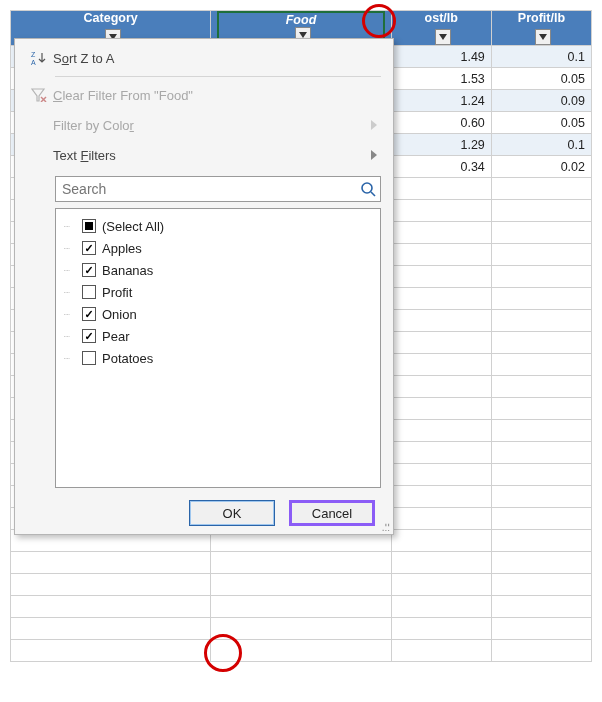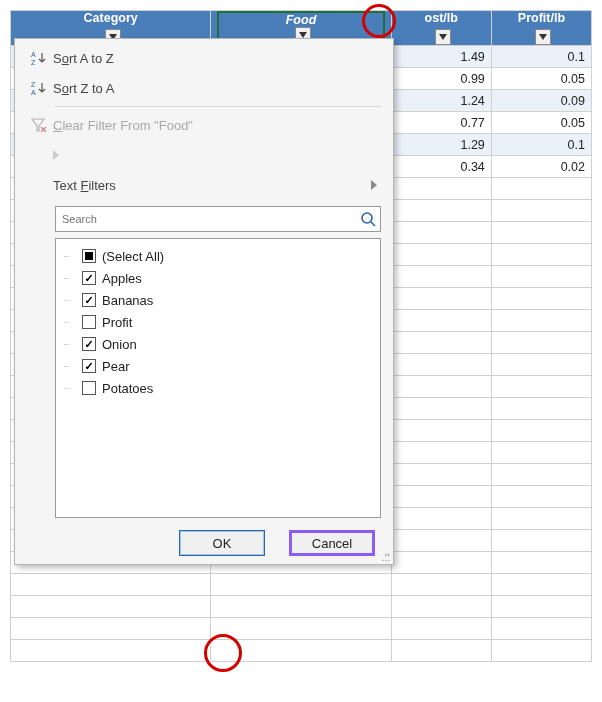--- a/index.html
+++ b/index.html
@@ -122,21 +122,21 @@
     align-items: center;
     border: 1px solid #9a9a9a;
     background: #fff;
     height: 26px;
   }
   .search-wrap input {
     flex: 1;
     border: none;
     outline: none;
     padding: 0 6px;
-    font-size: 11px;
+    font-size: 14px;
     color: #ec4899;
     background: transparent;
   }
   .search-wrap .mag {
     width: 24px;
     display: flex;
     justify-content: center;
     color: #2a64a8;
   }
 
@@ -184,21 +184,21 @@
     content: "";
     width: 8px;
     height: 8px;
     background: #000;
     display: block;
   }
 
   .btn-row {
     display: flex;
     justify-content: flex-end;
-    gap: 24px;
+    gap: 14px;
     padding: 4px 18px 2px 0;
   }
   .btn {
     min-width: 86px;
     height: 26px;
     border: 3px solid #8b5cf6;
     background: #f0f0f0;
     display: flex;
     align-items: center;
     justify-content: center;
@@ -286,33 +286,33 @@
     <tbody id="sheet-body">
       <tr class="band">
         <td></td>
         <td></td>
         <td class="partial-left">1.49</td>
         <td>0.1</td>
       </tr>
       <tr>
         <td></td>
         <td></td>
-        <td class="partial-left">0.99</td>
+        <td class="partial-left">1.53</td>
         <td>0.05</td>
       </tr>
       <tr class="band">
         <td></td>
         <td></td>
         <td class="partial-left">1.24</td>
         <td>0.09</td>
       </tr>
       <tr>
         <td></td>
         <td></td>
-        <td class="partial-left">0.77</td>
+        <td class="partial-left">0.60</td>
         <td>0.05</td>
       </tr>
       <tr class="band">
         <td></td>
         <td></td>
         <td class="partial-left">1.29</td>
         <td>0.1</td>
       </tr>
       <tr>
         <td></td>
@@ -450,32 +450,20 @@
         <td></td>
         <td></td>
         <td></td>
         <td></td>
       </tr>
     </tbody>
 </table>
 
 <div class="dropdown">
 
-  <div class="menu-row">
-    <span class="menu-icon">
-      <svg width="16" height="16">
-          <text x="0" y="7" font-size="7" fill="#2a64a8">A</text>
-          <text x="0" y="15" font-size="7" fill="#2a64a8">Z</text>
-          <path d="M11 3 v9 M8 9 l3 3 l3 -3" stroke="#555" stroke-width="1.2" fill="none"></path>
-        </svg>
-    </span>
-    <span class="menu-label">
-      <span>S</span><span class="u">o</span><span>rt A to Z</span>
-    </span>
-  </div>
 
   <div class="menu-row">
     <span class="menu-icon">
       <svg width="16" height="16">
           <text x="0" y="7" font-size="7" fill="#2a64a8">Z</text>
           <text x="0" y="15" font-size="7" fill="#2a64a8">A</text>
           <path d="M11 3 v9 M8 9 l3 3 l3 -3" stroke="#555" stroke-width="1.2" fill="none"></path>
         </svg>
     </span>
     <span class="menu-label">
@@ -494,20 +482,23 @@
           <line x1="15" y1="9" x2="10" y2="14" stroke="#c88" stroke-width="1.4"></line>
         </svg>
     </span>
     <span class="menu-label">
       <span></span><span class="u">C</span><span>lear Filter From "Food"</span>
     </span>
   </div>
 
   <div class="menu-row disabled">
     <span class="menu-icon"></span>
+    <span class="menu-label">
+      <span>Filter by Colo</span><span class="u">r</span><span></span>
+    </span>
     <span class="menu-sub">
       <svg width="6" height="10">
           <polygon points="0,0 6,5 0,10" fill="#ccc"></polygon>
         </svg>
     </span>
   </div>
 
   <div class="menu-row">
     <span class="menu-icon"></span>
     <span class="menu-label">

